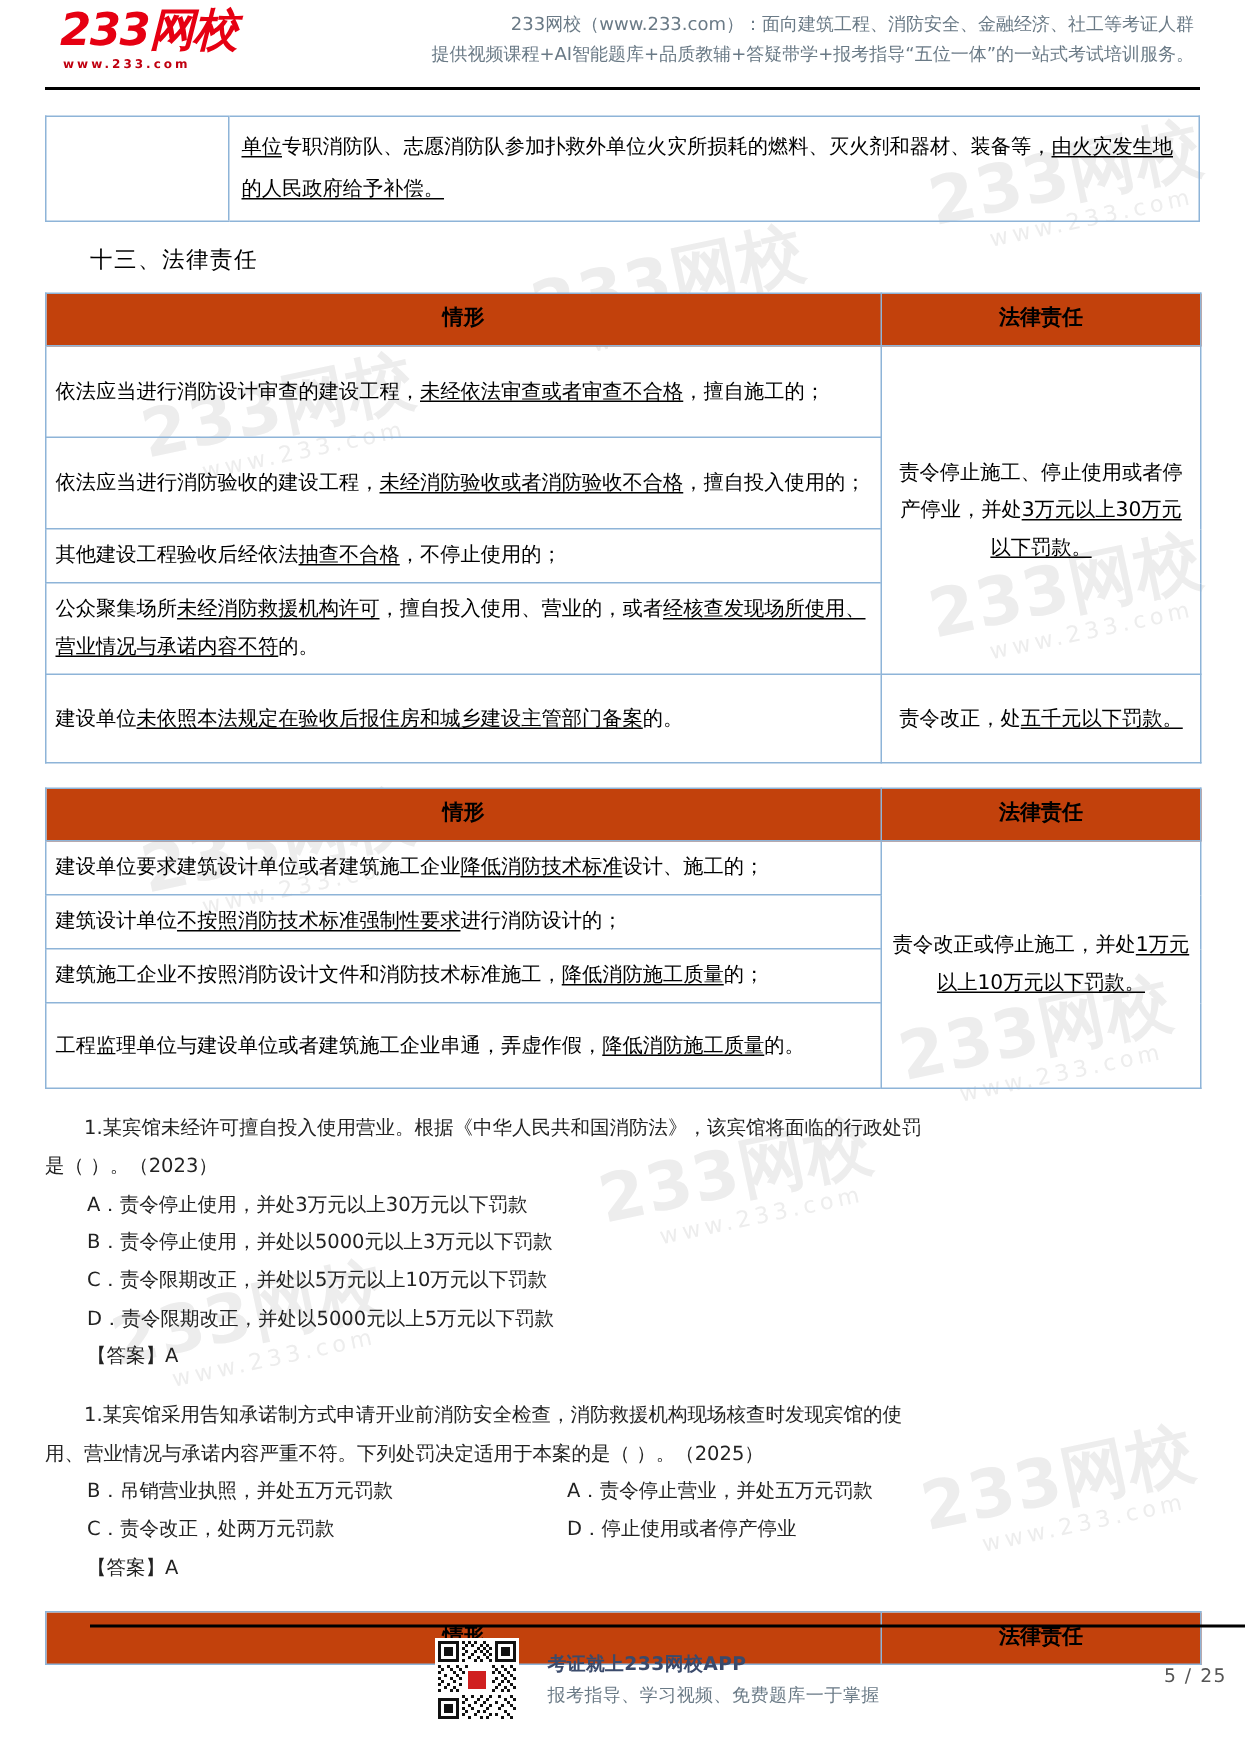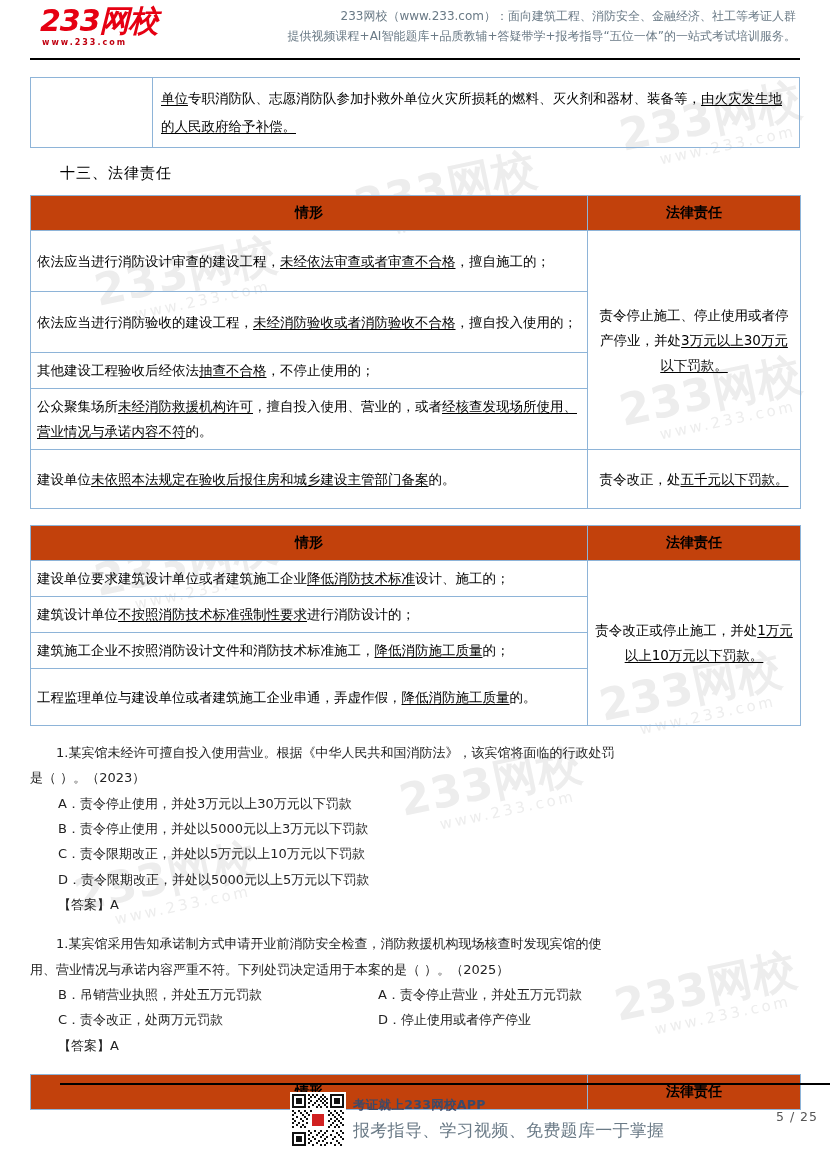--- a/index.html
+++ b/index.html
@@ -217,30 +217,30 @@
     margin-left: 230px;
   }
   .qr {
     width: 56px;
     height: 56px;
     flex: 0 0 56px;
     position: relative;
     background: #fff;
   }
   .qr svg { display: block; }
-  .footer-txt { margin-left: 7px; }
+  .footer-txt { margin-left: 19px; }
   .footer-t1 {
     font-size: 12.5px;
     font-weight: bold;
     color: #3a4a6b;
     line-height: 1.5;
     letter-spacing: 0.3px;
   }
   .footer-t2 {
-    font-size: 17px;
+    font-size: 12px;
     color: #6a7a86;
     line-height: 1.6;
     margin-top: 3px;
     letter-spacing: 0.3px;
   }
   .pageno {
     position: absolute;
     right: 12px;
     top: 17px;
     font-size: 12.5px;

